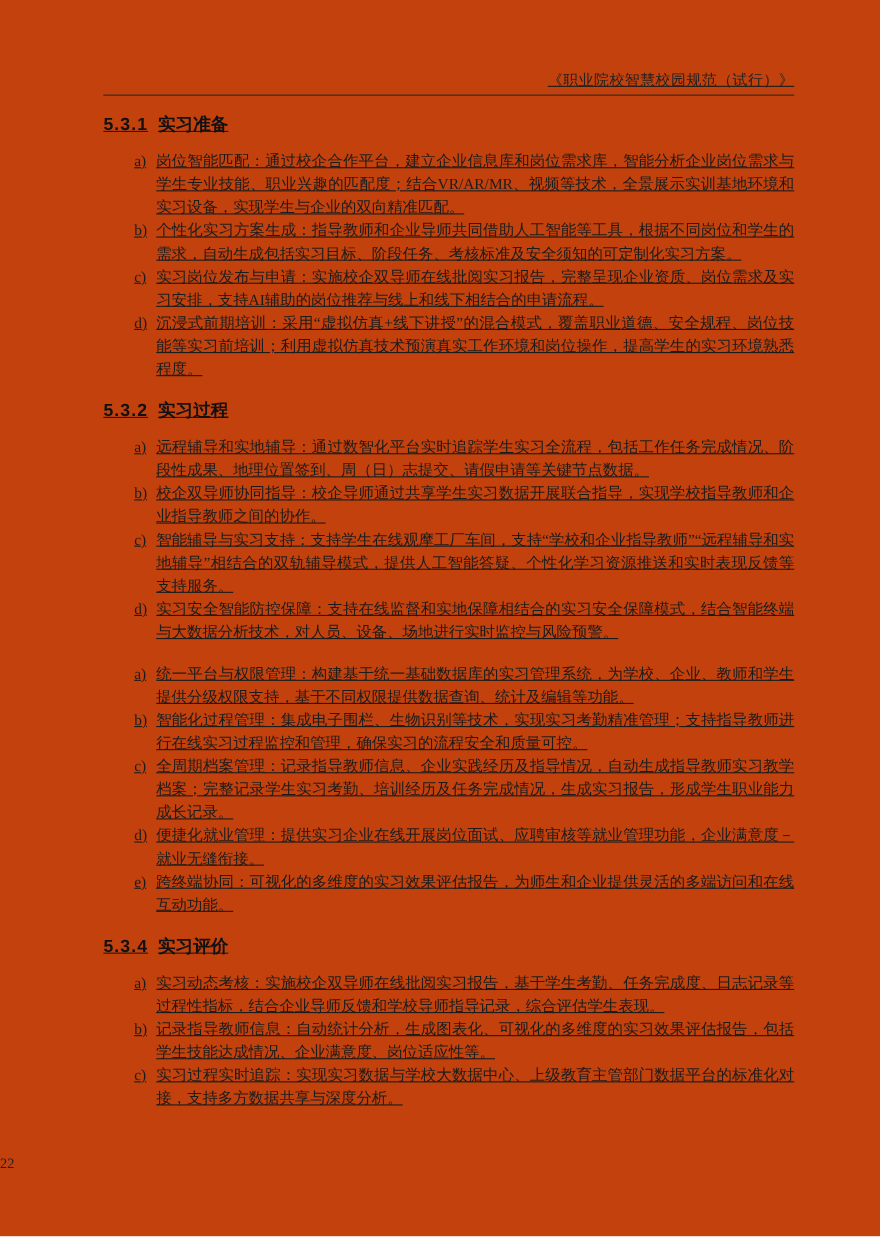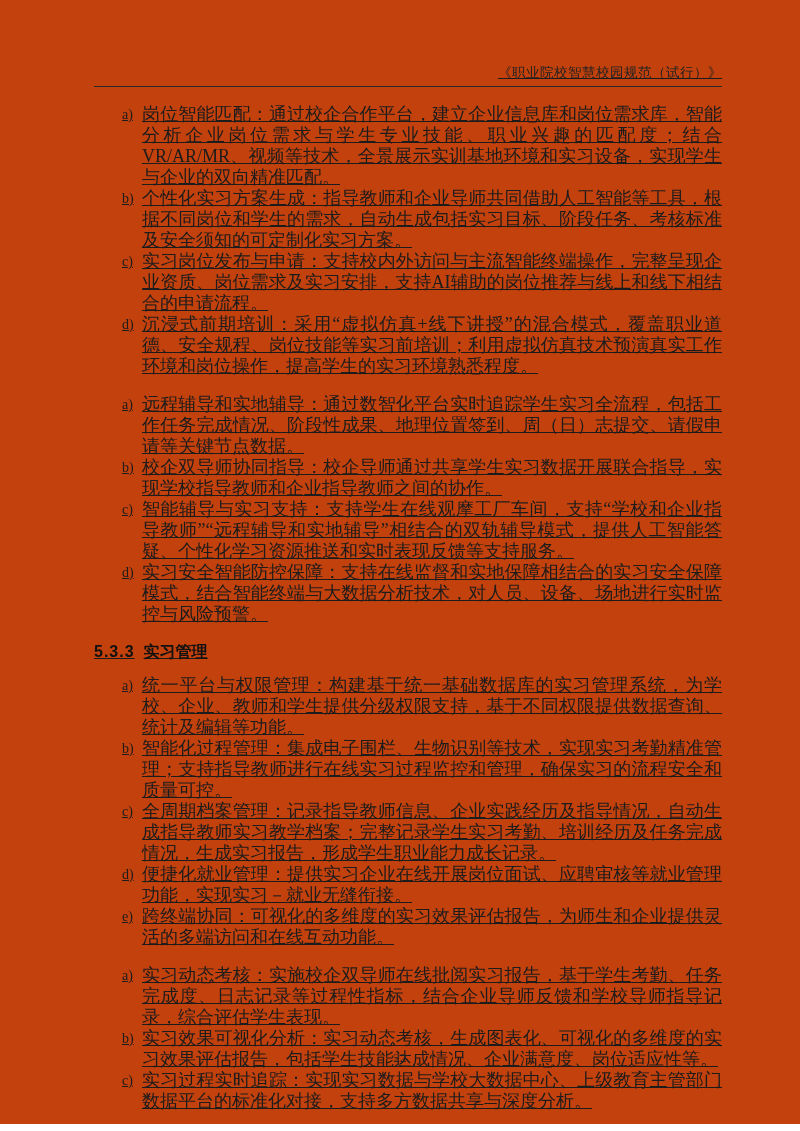--- a/index.html
+++ b/index.html
@@ -65,121 +65,123 @@
     align-items: flex-start;
   }
   .item-label {
     flex: 0 0 20px;
     font-size: 14px;
     line-height: 21px;
     color: #1c1c1c;
   }
   .item-text {
     flex: 1 1 auto;
-    font-size: 18px;
+    font-size: 14px;
     line-height: 21px;
     text-align: justify;
     color: #1c1c1c;
   }
   
   .doc-footer {
     position: absolute;
     left: 0;
     right: 0;
     top: 1050px;
-    text-align: center;
+    text-align: left;
     font-size: 13px;
     color: #222222;
   }
 </style>
 </head>
 <body>
 
 <div class="page">
   <div class="content">
     <header class="doc-header">
       <span class="header-title">《职业院校智慧校园规范（试行）》</span>
       <div class="header-rule"></div>
     </header>
 
     <main>
         <section class="doc-section">
+          <h2 class="section-heading"><span class="section-number">5.3.1</span><span class="section-title">实习准备</span></h2>
           <div class="item-list">
             <div class="list-item">
               <span class="item-label">a)</span>
               <span class="item-text">岗位智能匹配：通过校企合作平台，建立企业信息库和岗位需求库，智能分析企业岗位需求与学生专业技能、职业兴趣的匹配度；结合VR/AR/MR、视频等技术，全景展示实训基地环境和实习设备，实现学生与企业的双向精准匹配。</span>
             </div>
             <div class="list-item">
               <span class="item-label">b)</span>
               <span class="item-text">个性化实习方案生成：指导教师和企业导师共同借助人工智能等工具，根据不同岗位和学生的需求，自动生成包括实习目标、阶段任务、考核标准及安全须知的可定制化实习方案。</span>
             </div>
             <div class="list-item">
               <span class="item-label">c)</span>
-              <span class="item-text">实习岗位发布与申请：支持校内外访问与主流智能终端操作，完整呈现企业资质、岗位需求及实习安排，支持AI辅助的岗位推荐与线上和线下相结合的申请流程。</span>
+              <span class="item-text">实习岗位发布与申请：实施校企双导师在线批阅实习报告，完整呈现企业资质、岗位需求及实习安排，支持AI辅助的岗位推荐与线上和线下相结合的申请流程。</span>
             </div>
             <div class="list-item">
               <span class="item-label">d)</span>
               <span class="item-text">沉浸式前期培训：采用“虚拟仿真+线下讲授”的混合模式，覆盖职业道德、安全规程、岗位技能等实习前培训；利用虚拟仿真技术预演真实工作环境和岗位操作，提高学生的实习环境熟悉程度。</span>
             </div>
           </div>
         </section>
         <section class="doc-section">
+          <h2 class="section-heading"><span class="section-number">5.3.2</span><span class="section-title">实习过程</span></h2>
           <div class="item-list">
             <div class="list-item">
               <span class="item-label">a)</span>
               <span class="item-text">远程辅导和实地辅导：通过数智化平台实时追踪学生实习全流程，包括工作任务完成情况、阶段性成果、地理位置签到、周（日）志提交、请假申请等关键节点数据。</span>
             </div>
             <div class="list-item">
               <span class="item-label">b)</span>
               <span class="item-text">校企双导师协同指导：校企导师通过共享学生实习数据开展联合指导，实现学校指导教师和企业指导教师之间的协作。</span>
             </div>
             <div class="list-item">
               <span class="item-label">c)</span>
               <span class="item-text">智能辅导与实习支持：支持学生在线观摩工厂车间，支持“学校和企业指导教师”“远程辅导和实地辅导”相结合的双轨辅导模式，提供人工智能答疑、个性化学习资源推送和实时表现反馈等支持服务。</span>
             </div>
             <div class="list-item">
               <span class="item-label">d)</span>
               <span class="item-text">实习安全智能防控保障：支持在线监督和实地保障相结合的实习安全保障模式，结合智能终端与大数据分析技术，对人员、设备、场地进行实时监控与风险预警。</span>
             </div>
           </div>
         </section>
         <section class="doc-section">
-          <h2 class="section-heading"><span class="section-number">5.3.3</span><span class="section-title">实习管理</span></h2>
           <div class="item-list">
             <div class="list-item">
               <span class="item-label">a)</span>
               <span class="item-text">统一平台与权限管理：构建基于统一基础数据库的实习管理系统，为学校、企业、教师和学生提供分级权限支持，基于不同权限提供数据查询、统计及编辑等功能。</span>
             </div>
             <div class="list-item">
               <span class="item-label">b)</span>
               <span class="item-text">智能化过程管理：集成电子围栏、生物识别等技术，实现实习考勤精准管理；支持指导教师进行在线实习过程监控和管理，确保实习的流程安全和质量可控。</span>
             </div>
             <div class="list-item">
               <span class="item-label">c)</span>
               <span class="item-text">全周期档案管理：记录指导教师信息、企业实践经历及指导情况，自动生成指导教师实习教学档案；完整记录学生实习考勤、培训经历及任务完成情况，生成实习报告，形成学生职业能力成长记录。</span>
             </div>
             <div class="list-item">
               <span class="item-label">d)</span>
-              <span class="item-text">便捷化就业管理：提供实习企业在线开展岗位面试、应聘审核等就业管理功能，实现实习－就业无缝衔接。</span>
+              <span class="item-text">便捷化就业管理：提供实习企业在线开展岗位面试、应聘审核等就业管理功能，企业满意度－就业无缝衔接。</span>
             </div>
             <div class="list-item">
               <span class="item-label">e)</span>
               <span class="item-text">跨终端协同：可视化的多维度的实习效果评估报告，为师生和企业提供灵活的多端访问和在线互动功能。</span>
             </div>
           </div>
         </section>
         <section class="doc-section">
+          <h2 class="section-heading"><span class="section-number">5.3.4</span><span class="section-title">实习评价</span></h2>
           <div class="item-list">
             <div class="list-item">
               <span class="item-label">a)</span>
               <span class="item-text">实习动态考核：实施校企双导师在线批阅实习报告，基于学生考勤、任务完成度、日志记录等过程性指标，结合企业导师反馈和学校导师指导记录，综合评估学生表现。</span>
             </div>
             <div class="list-item">
               <span class="item-label">b)</span>
-              <span class="item-text">实习效果可视化分析：实习动态考核，生成图表化、可视化的多维度的实习效果评估报告，包括学生技能达成情况、企业满意度、岗位适应性等。</span>
+              <span class="item-text">记录指导教师信息：自动统计分析，生成图表化、可视化的多维度的实习效果评估报告，包括学生技能达成情况、企业满意度、岗位适应性等。</span>
             </div>
             <div class="list-item">
               <span class="item-label">c)</span>
               <span class="item-text">实习过程实时追踪：实现实习数据与学校大数据中心、上级教育主管部门数据平台的标准化对接，支持多方数据共享与深度分析。</span>
             </div>
           </div>
         </section>
       </main>
   </div>
 

